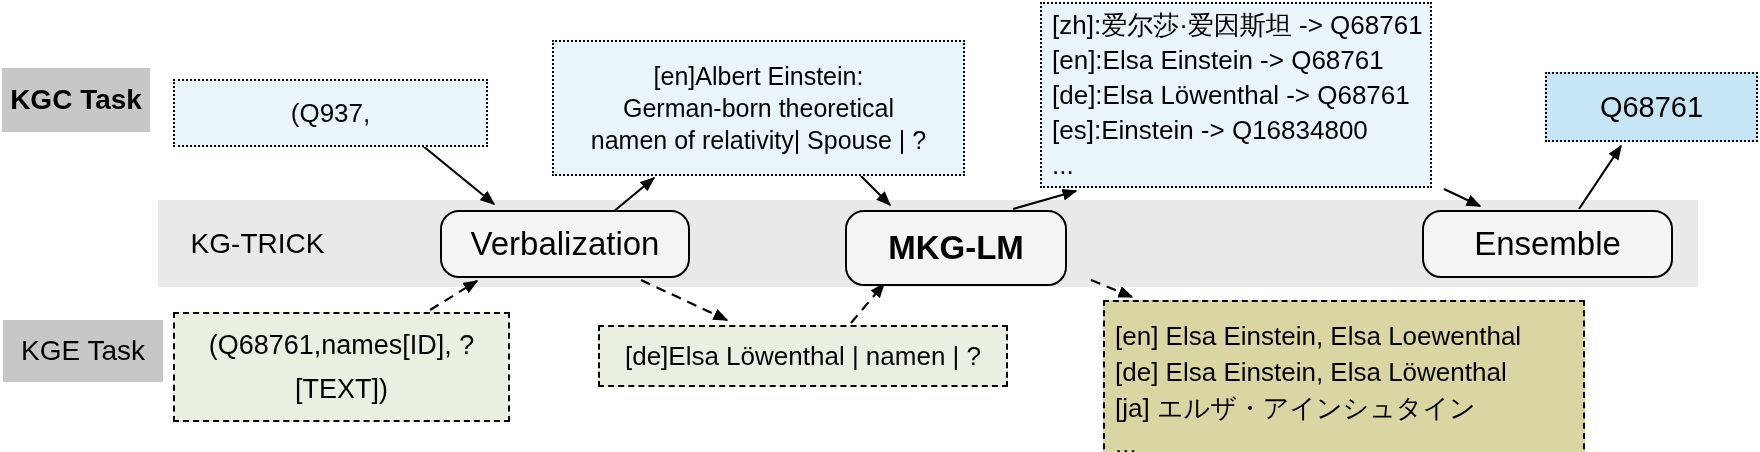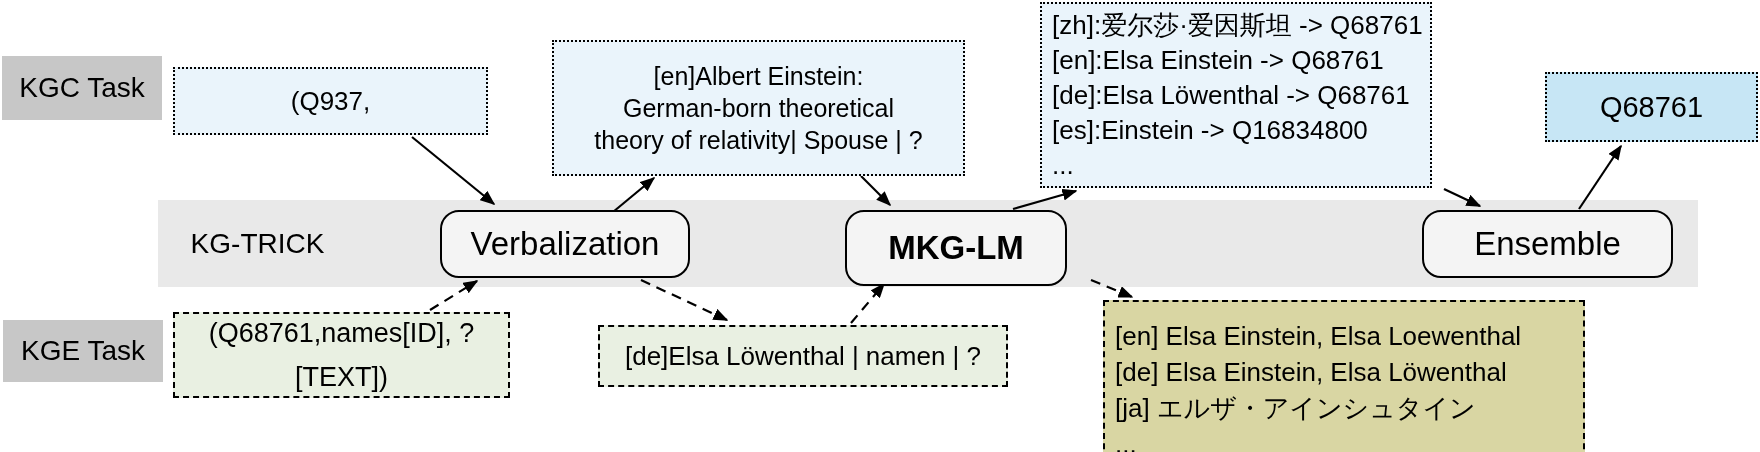--- a/index.html
+++ b/index.html
@@ -60,50 +60,50 @@
     <line x1="1579" y1="209" x2="1621" y2="146" stroke="#000" stroke-width="2.2" marker-end="url(#ah)"></line>
 
     <line x1="430" y1="310" x2="477" y2="281" stroke="#000" stroke-width="2.2" stroke-dasharray="10 7" marker-end="url(#ah)"></line>
     <line x1="641" y1="280" x2="727" y2="320" stroke="#000" stroke-width="2.2" stroke-dasharray="10 7" marker-end="url(#ah)"></line>
     <line x1="851" y1="323" x2="884" y2="284" stroke="#000" stroke-width="2.2" stroke-dasharray="10 7" marker-end="url(#ah)"></line>
     <line x1="1091" y1="280" x2="1132" y2="297" stroke="#000" stroke-width="2.2" stroke-dasharray="10 7" marker-end="url(#ah)"></line>
   </svg>
 
   <div class="pipeline-label">KG-TRICK</div>
 
-  <div class="task-label" style="left:2px;top:56px;width:160px;height:64px;">KGC Task</div>
+  <div class="task-label" style="left:2px;top:68px;width:148px;height:64px;font-weight:bold;">KGC Task</div>
   <div class="task-label" style="left:3px;top:320px;width:160px;height:62px;">KGE Task</div>
 
   <div class="node" style="left:440px;top:210px;width:250px;height:68px;">Verbalization</div>
   <div class="node" style="left:845px;top:210px;width:222px;height:76px;font-weight:bold;">MKG-LM</div>
   <div class="node" style="left:1422px;top:210px;width:251px;height:68px;">Ensemble</div>
 
-  <div class="box center dotted bg-blue" style="left:173px;top:67px;width:315px;height:68px;font-size:26px;line-height:31px;">
+  <div class="box center dotted bg-blue" style="left:173px;top:79px;width:315px;height:68px;font-size:26px;line-height:31px;">
     <div>(Q937,</div>
   </div>
 
   <div class="box center dotted bg-blue" style="left:552px;top:40px;width:413px;height:136px;font-size:25px;line-height:32px;">
     <div>[en]Albert Einstein:</div>
     <div>German-born theoretical</div>
-    <div>theory of relativity| Spouse | ?</div>
+    <div>namen of relativity| Spouse | ?</div>
   </div>
 
   <div class="box left dotted bg-blue" style="left:1040px;top:2px;width:392px;height:186px;font-size:26px;line-height:35px;">
     <div>[zh]:爱尔莎·爱因斯坦 -&gt; Q68761</div>
     <div>[en]:Elsa Einstein -&gt; Q68761</div>
     <div>[de]:Elsa Löwenthal -&gt; Q68761</div>
     <div>[es]:Einstein -&gt; Q16834800</div>
     <div>...</div>
   </div>
 
   <div class="box center dotted bg-blue-strong" style="left:1545px;top:72px;width:213px;height:70px;font-size:29px;">
     <div>Q68761</div>
   </div>
 
-  <div class="box center dashdot bg-green" style="left:173px;top:312px;width:337px;height:86px;font-size:27px;line-height:36px;gap:8px;">
+  <div class="box center dashdot bg-green" style="left:173px;top:312px;width:337px;height:110px;font-size:27px;line-height:36px;gap:8px;">
     <div>(Q68761,names[ID], ?</div>
     <div>[TEXT])</div>
   </div>
 
   <div class="box center dashdot bg-green" style="left:598px;top:325px;width:410px;height:62px;font-size:26px;">
     <div>[de]Elsa Löwenthal | namen | ?</div>
   </div>
 
   <div class="box left dashdot bg-olive" style="left:1103px;top:300px;width:482px;height:180px;font-size:26px;line-height:36px;">
     <div>[en] Elsa Einstein, Elsa Loewenthal</div>

